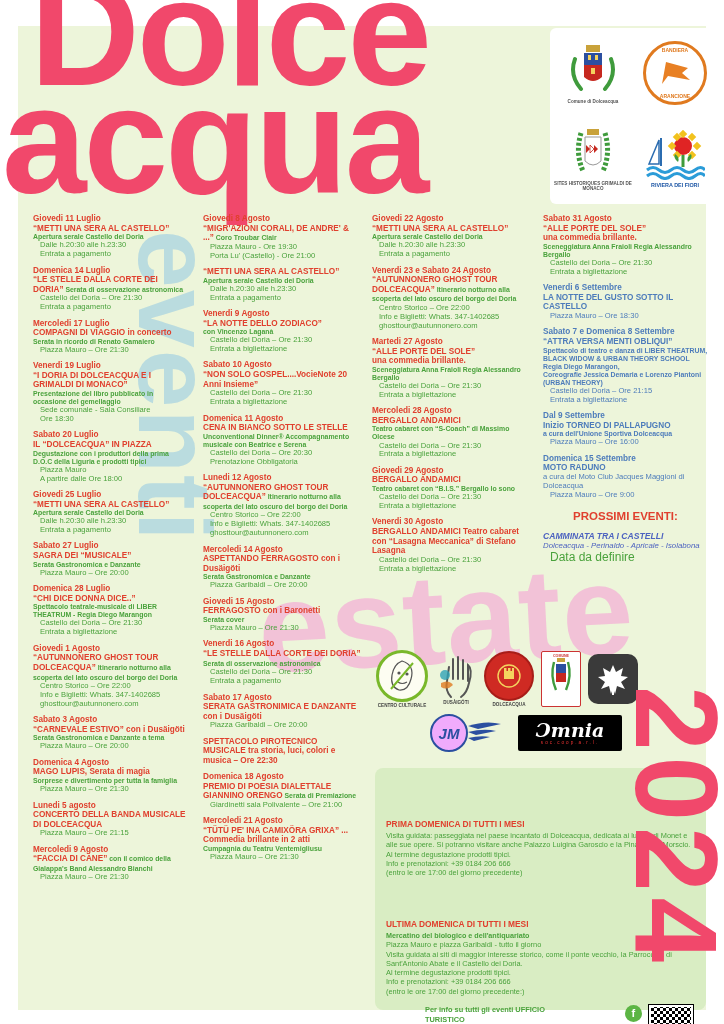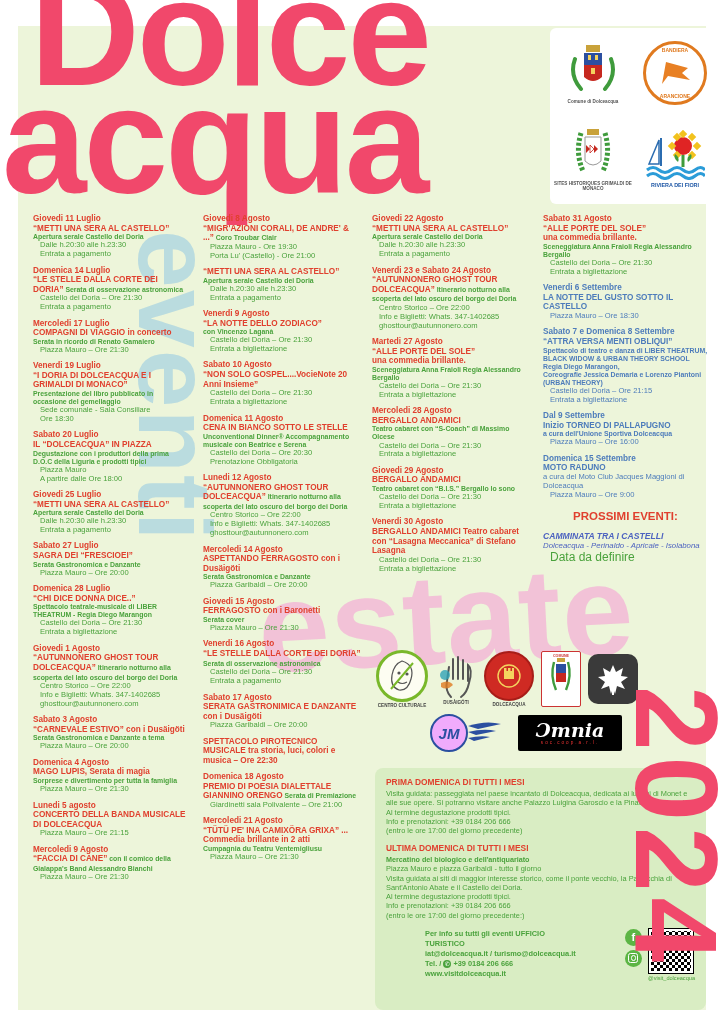--- a/index.html
+++ b/index.html
@@ -75,21 +75,21 @@
             align-items:center;justify-content:center;border-radius:2px;}
   .lg-omnia .big{font-family:"DejaVu Serif",serif;font-style:italic;font-weight:bold;font-size:19px;line-height:1;}
   .lg-omnia .small{font-size:4.6px;color:#e33;letter-spacing:2px;}
 
   
   .info-box{position:absolute;left:375px;top:768px;width:331px;height:242px;background:#d9edc3;
             border-radius:8px;z-index:3;padding:9px 11px;box-sizing:border-box;}
   .ib-header{color:#e0402e;font-weight:bold;font-size:8.4px;margin-bottom:2px;}
   .ib-sub{color:#4aa23c;font-weight:bold;font-size:7.2px;}
   .ib-line{color:#4aa23c;font-size:7.4px;line-height:1.25;}
-  .ib-section{margin-bottom:8px;}
+  .ib-section{margin-bottom:8px;margin-top:42px;}
   .ib-contact{display:flex;justify-content:space-between;align-items:flex-start;margin-top:9px;}
   .ib-contact-left{width:200px;}
   .ib-bold{color:#4aa23c;font-weight:bold;font-size:7.4px;line-height:1.35;margin-left:39px;}
   .wa-icon{display:inline-flex;width:8px;height:8px;border-radius:50%;background:#4aa23c;color:#fff;
            font-size:6px;align-items:center;justify-content:center;vertical-align:middle;}
   .social{display:flex;align-items:flex-start;gap:6px;}
   .social-icons{display:flex;flex-direction:column;gap:4px;}
   .ic-circle{width:17px;height:17px;border-radius:50%;background:#5cb544;color:#fff;display:flex;
              align-items:center;justify-content:center;font-weight:bold;font-size:11px;}
   .ig-glyph{width:8px;height:8px;border:1.4px solid #fff;border-radius:2.5px;position:relative;}
@@ -211,21 +211,21 @@
       </div>
       <div class="event">
         <div class="line s-date">Giovedi 25 Luglio</div>
         <div class="line s-title">“METTI UNA SERA AL CASTELLO”</div>
         <div class="line s-desc">Apertura serale Castello dei Doria</div>
         <div class="line s-detail">Dalle h.20:30 alle h.23:30</div>
         <div class="line s-detail">Entrata a pagamento</div>
       </div>
       <div class="event">
         <div class="line s-date">Sabato 27 Luglio</div>
-        <div class="line s-title">SAGRA DEI “FRESCIOEI”</div>
+        <div class="line s-title">SAGRA DEI “MUSICALE”</div>
         <div class="line s-desc">Serata Gastronomica e Danzante</div>
         <div class="line s-detail">Piazza Mauro – Ore 20:00</div>
       </div>
       <div class="event">
         <div class="line s-date">Domenica 28 Luglio</div>
         <div class="line s-title">“CHI DICE DONNA DICE..”</div>
         <div class="line s-desc">Spettacolo teatrale-musicale di LIBER THEATRUM - Regia Diego Marangon</div>
         <div class="line s-detail">Castello dei Doria – Ore 21:30</div>
         <div class="line s-detail">Entrata a bigliettazione</div>
       </div>

